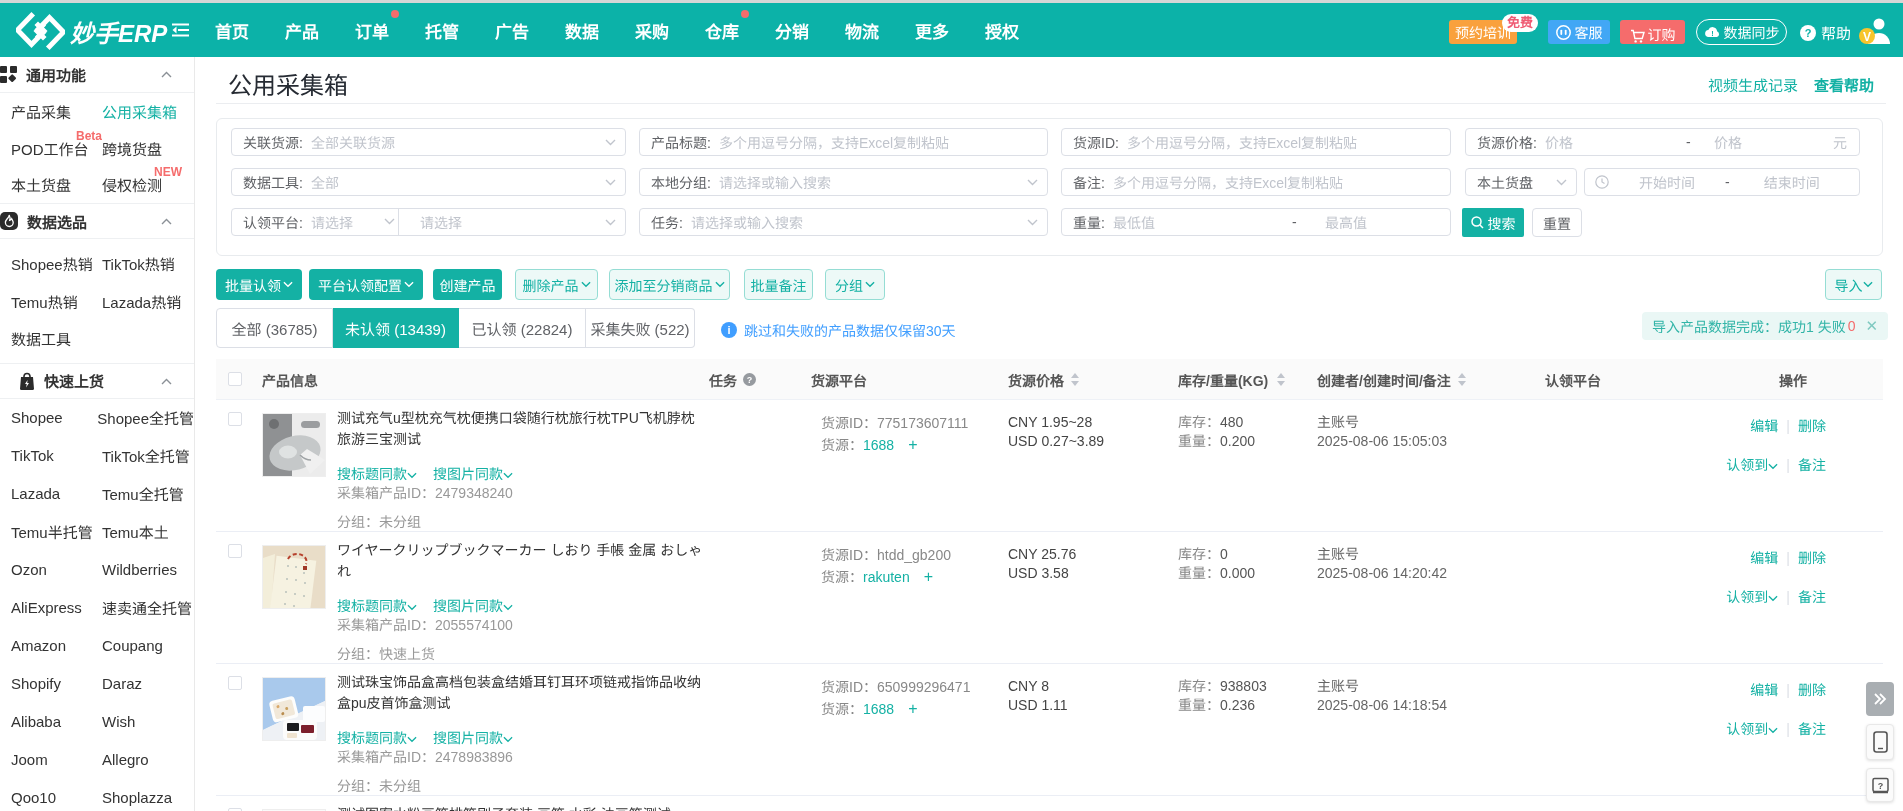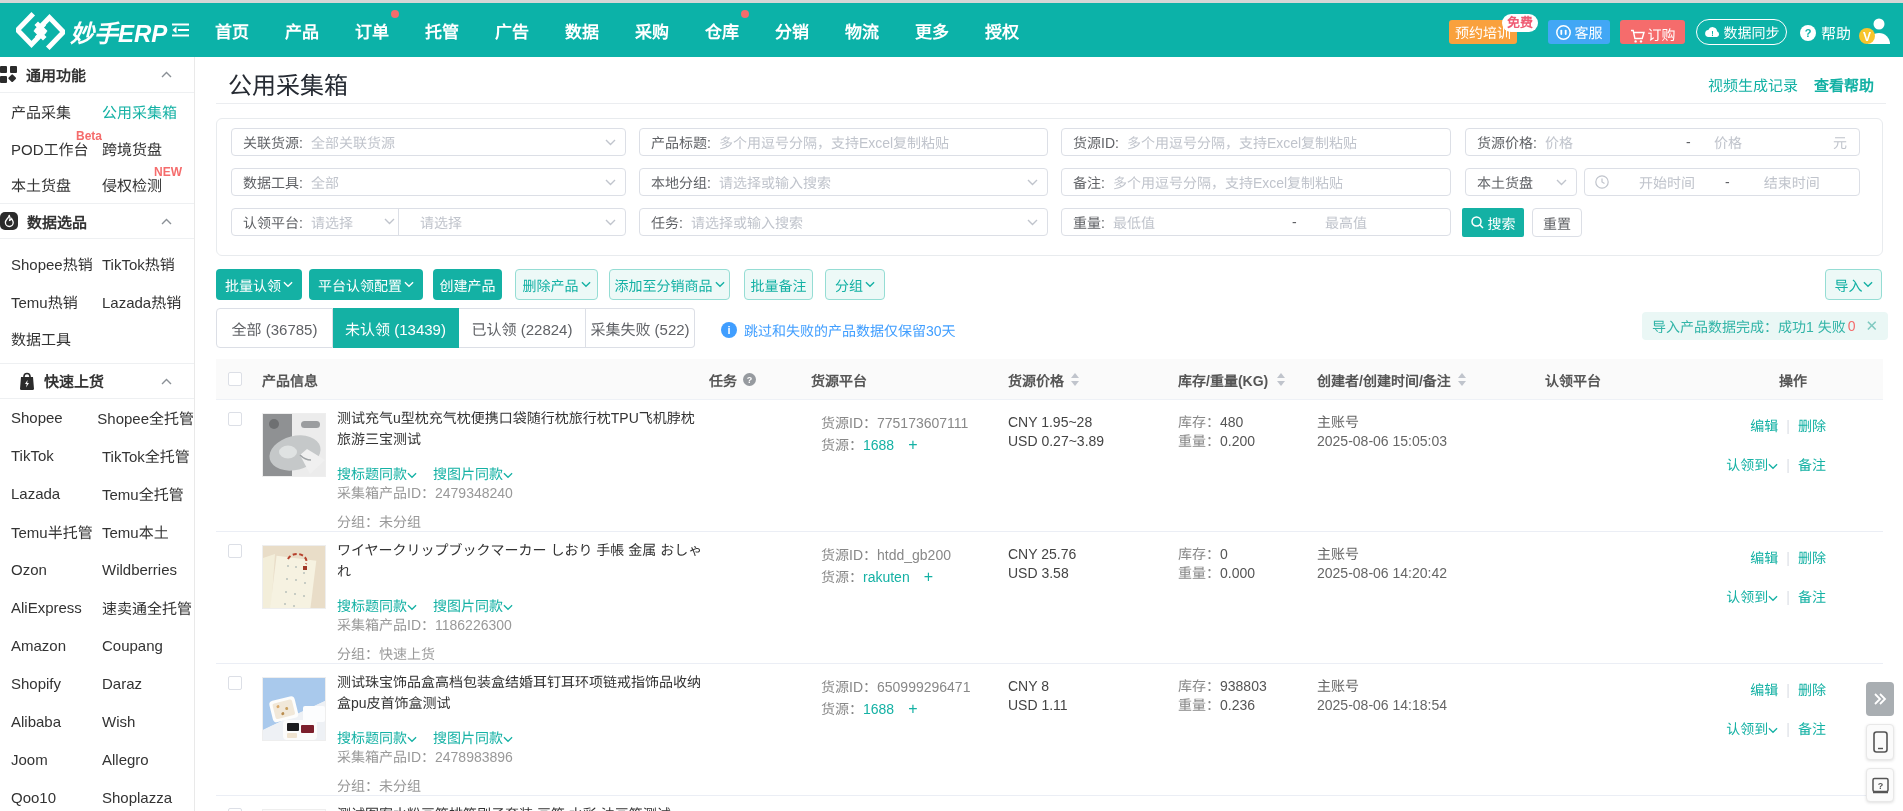--- a/index.html
+++ b/index.html
@@ -605,21 +605,21 @@
       </div>
     <div class="ptitle">ワイヤークリップブックマーカー しおり 手帳 金属 おしゃれ</div>
     <div class="plinks">
         <span>搜标题同款<svg class="inlsvg" width="10" height="7" viewBox="0 0 11 7">
             <path d="M1 1 L5.5 5.5 L10 1" fill="none" stroke="#14b1a4" stroke-width="1.4"></path>
           </svg></span>
         <span>搜图片同款<svg class="inlsvg" width="10" height="7" viewBox="0 0 11 7">
             <path d="M1 1 L5.5 5.5 L10 1" fill="none" stroke="#14b1a4" stroke-width="1.4"></path>
           </svg></span>
       </div>
-    <div class="pid">采集箱产品ID：1186226300</div>
+    <div class="pid">采集箱产品ID：2055574100</div>
     <div class="pgroup">分组：快速上货</div>
     <div class="col-src">货源ID：htdd_gb200<br>货源：<span class="lk">rakuten</span><span class="lk" style="margin-left:14px;font-size:16px;">+</span></div>
     <div class="col-price">CNY 25.76<br>USD 3.58</div>
     <div class="col-stock">库存：<span style="color:#555;">0</span><br>重量：<span style="color:#555;">0.000</span></div>
     <div class="col-creator">主账号<br>2025-08-06 14:20:42</div>
     <div class="col-ops">
         <div>编辑<span class="sep">|</span>删除</div>
       <div class="opline2">认领到<svg class="inlsvg" width="10" height="7" viewBox="0 0 11 7">
             <path d="M1 1 L5.5 5.5 L10 1" fill="none" stroke="#14b1a4" stroke-width="1.4"></path>
           </svg><span class="sep">|</span>备注</div>

